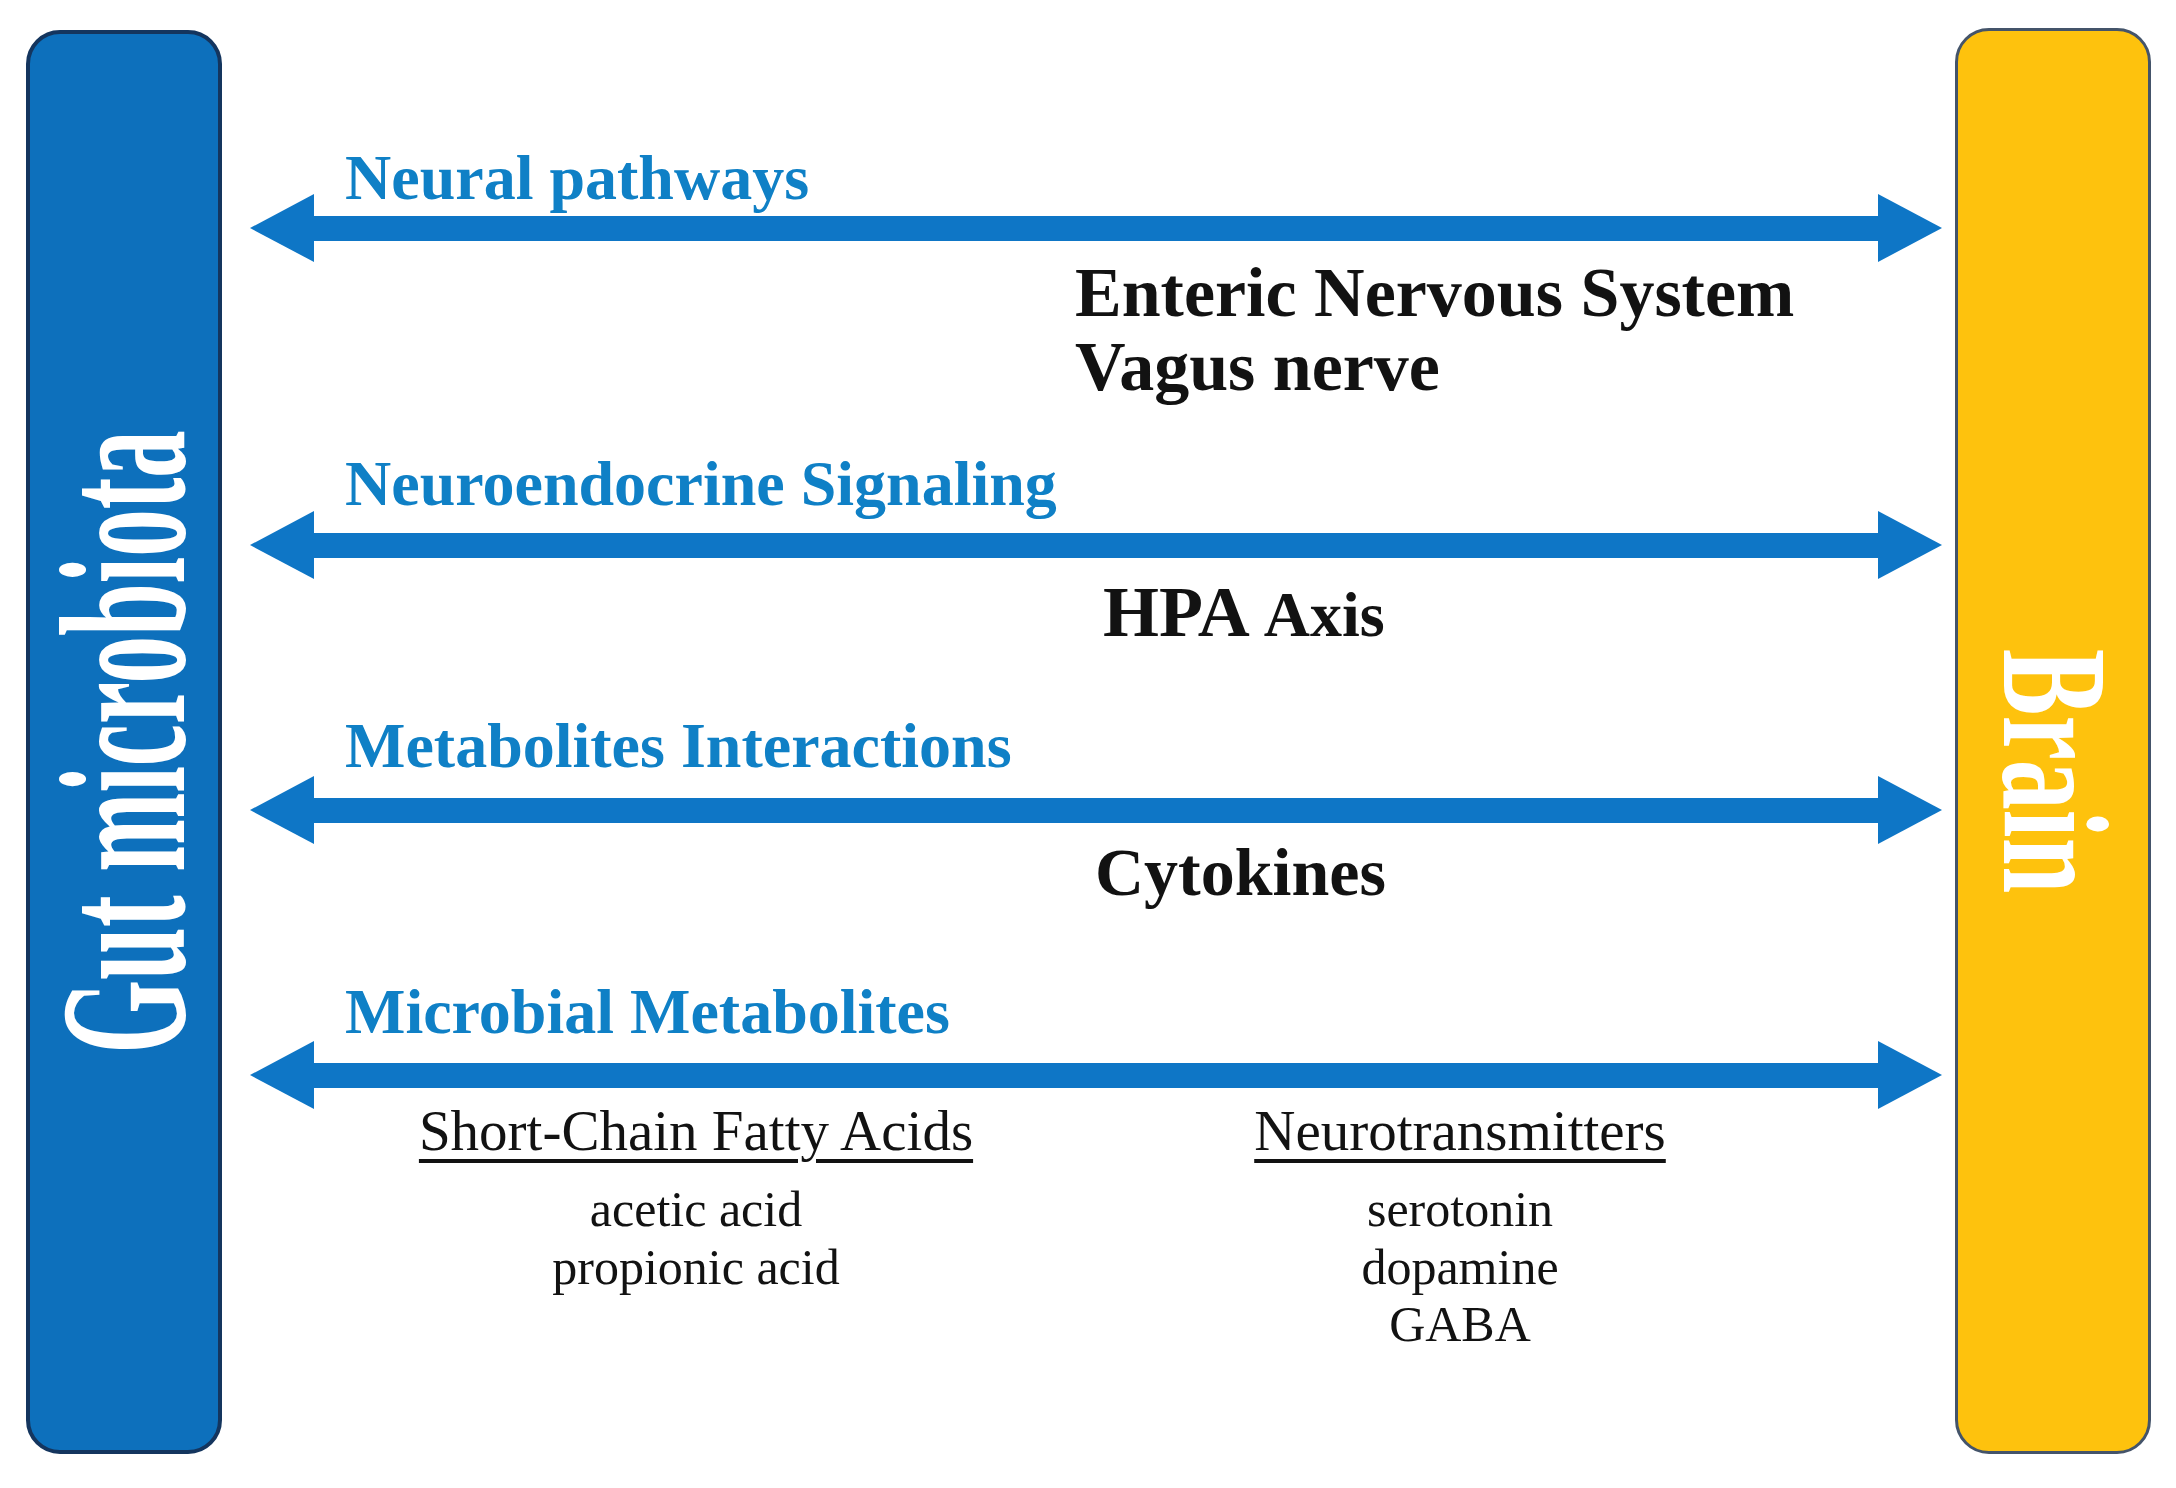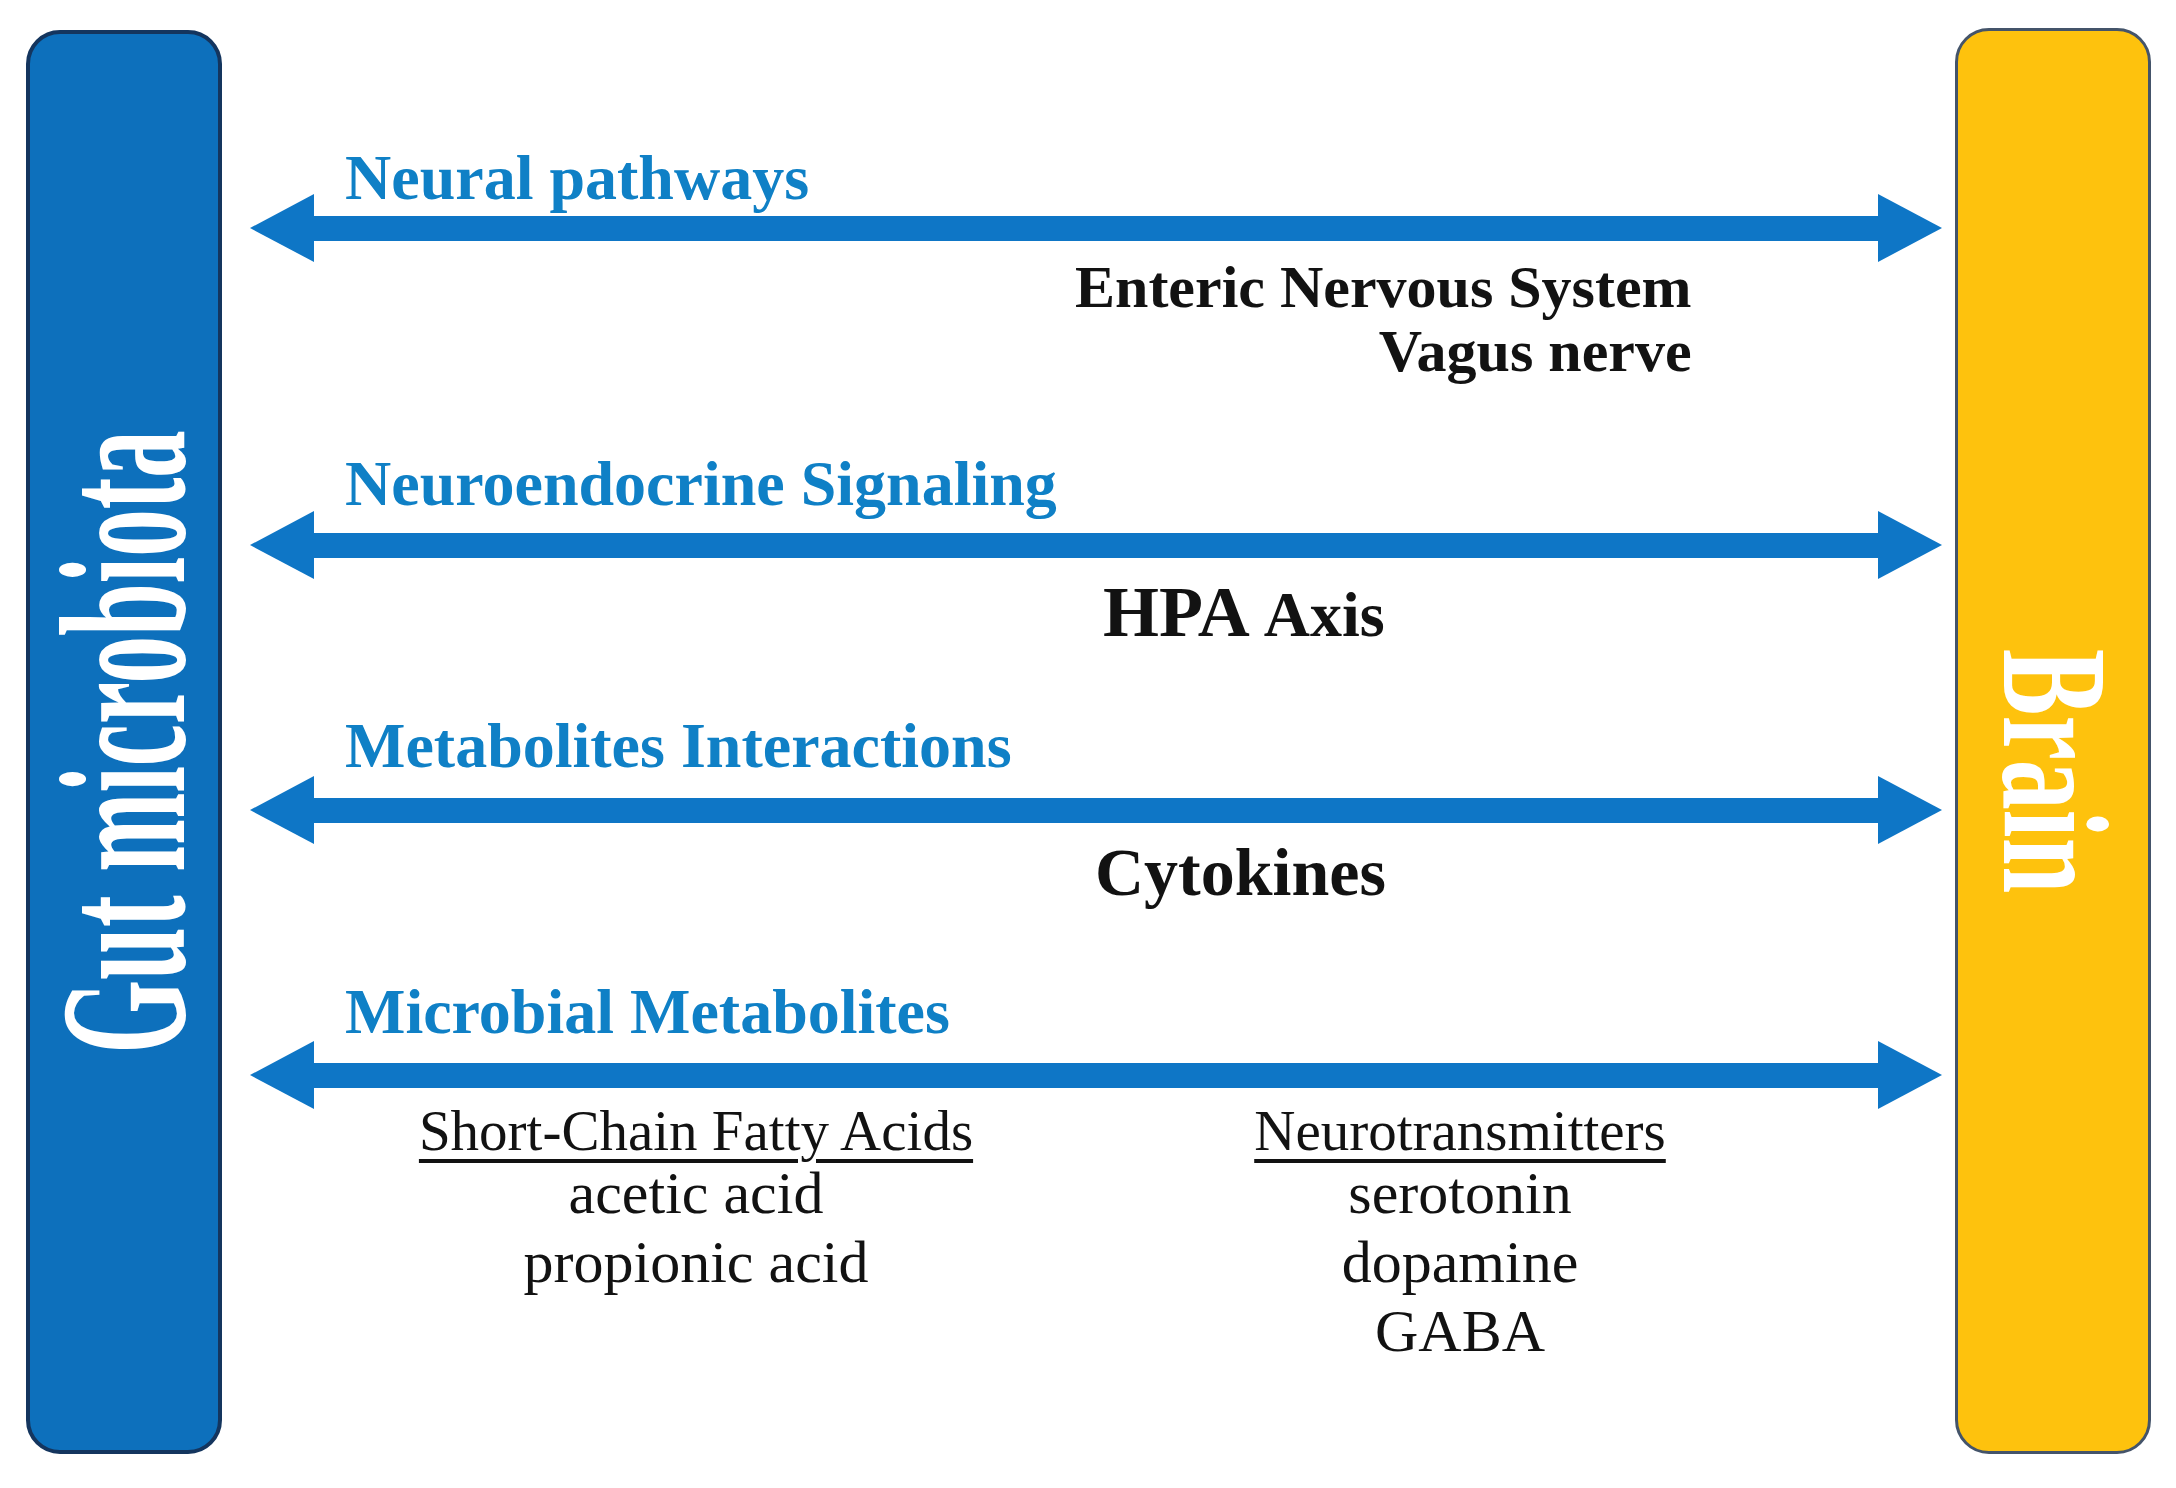--- a/index.html
+++ b/index.html
@@ -25,33 +25,33 @@
   .h1{top:146px}.h2{top:452px}.h3{top:714px}.h4{top:980px}
   
   .arrow{position:absolute;left:250px;width:1692px;height:68px;display:flex;align-items:center;}
   .a1{top:194px}.a2{top:511px}.a3{top:776px}.a4{top:1041px}
   .head{width:0;height:0;border-top:34px solid transparent;border-bottom:34px solid transparent;flex:0 0 auto;}
   .head-left{border-right:64px solid var(--arrow_blue,#0E76C6);}
   .head-right{border-left:64px solid var(--arrow_blue,#0E76C6);}
   .shaft{flex:1 1 auto;height:25px;background:var(--arrow_blue,#0E76C6);margin:0 -2px;}
   
   .black-label{position:absolute;font-weight:bold;line-height:1.06;white-space:nowrap;}
-  .l1{left:1075px;top:256px;font-size:60px;text-align:right;}
+  .l1{left:1075px;top:256px;font-size:70px;}
   .l2{left:1103px;top:574px;font-size:72px;}
   .l2 .sub{font-size:64px;}
   .l3{left:1095px;top:836px;font-size:68px;}
   
   .col{position:absolute;text-align:center;}
   .col-scfa{left:345px;top:1102px;width:702px;}
   .col-nt{left:1193px;top:1102px;width:534px;}
   .col-header{
     font-weight:normal;font-size:57px;line-height:1;text-decoration:underline;
     text-decoration-thickness:4px;text-underline-offset:9px;white-space:nowrap;
   }
-  .col-items{font-size:60px;line-height:1.15;}
+  .col-items{margin-top:22px;font-size:50px;line-height:1.15;}
 </style>
 </head>
 <body>
 
 <div class="canvas">
 
   <div class="bar bar-left">
     <span class="bar-text bar-text-left">Gut microbiota</span>
   </div>
 

